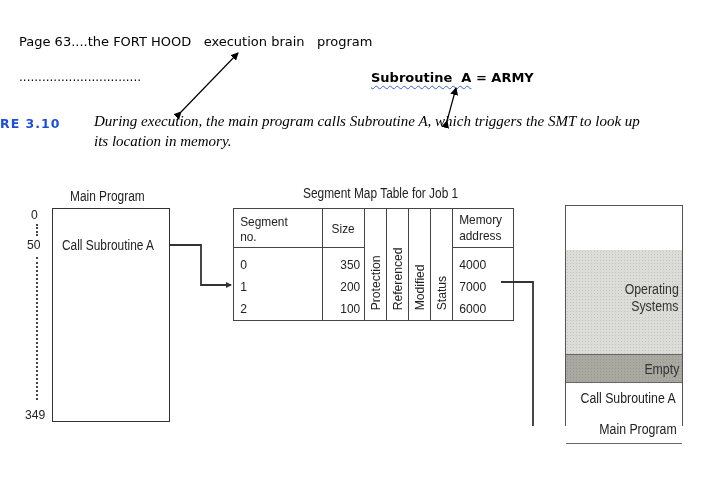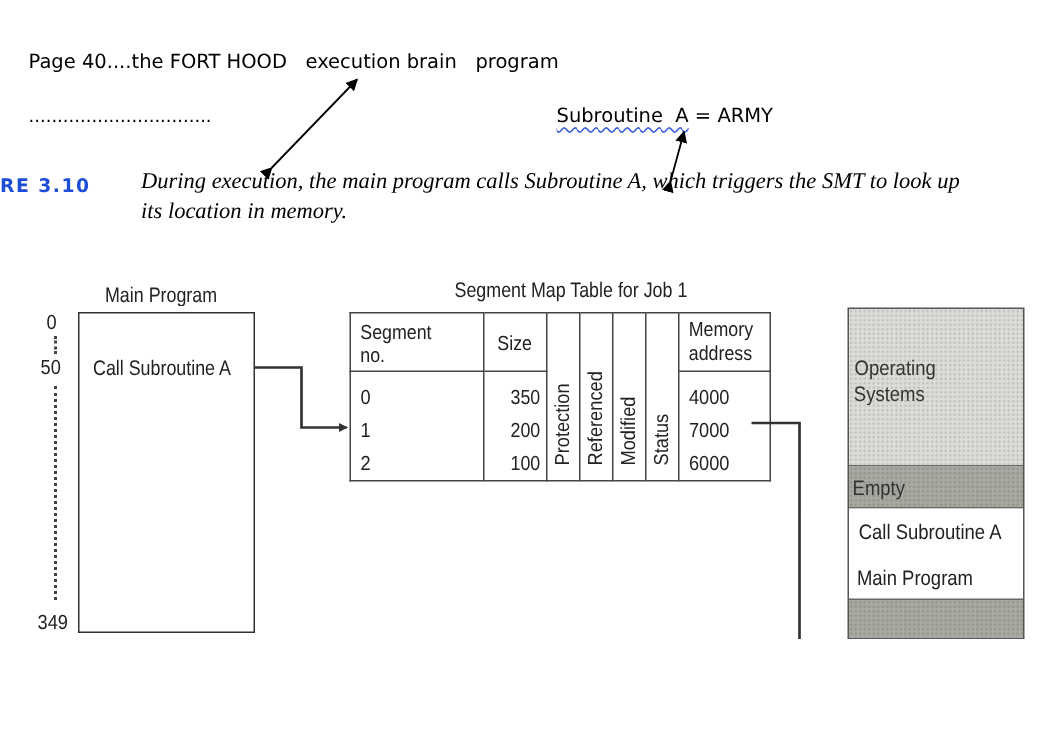--- a/index.html
+++ b/index.html
@@ -1,21 +1,21 @@
 <!DOCTYPE html>
 <html><head>
 <meta charset="utf-8">
 <style>
   html, body { margin:0; padding:0; }
   body { width:702px; height:493px; background:#ffffff; position:relative; overflow:hidden; font-family:"Liberation Sans", sans-serif; color:#1a1a1a; }
   .abs { position:absolute; }
   .note { font-family:"DejaVu Sans", sans-serif; font-size:13px; color:#000; white-space:pre; }
   .note-title { left:19px; top:34px; }
   .note-dots { left:19px; top:70px; font-size:12px; letter-spacing:0px; }
-  .note-sub { left:371px; top:70px; }
+  .note-sub { left:371px; top:70px;font-weight:bold; }
   .squiggle { text-decoration: underline wavy #3a5fd9; text-decoration-thickness:1px; text-underline-offset:3px; }
   .fig-label { left:0px; top:116px; font-family:"DejaVu Sans", sans-serif; font-weight:bold; font-size:12.5px; color:#1d4ed8; letter-spacing:1px; }
   .caption { left:94px; top:111px; width:560px; font-family:"Liberation Serif", serif; font-style:italic; font-size:15px; line-height:20px; color:#000000; }
   .cond { font-family:"Liberation Sans", sans-serif; font-stretch:condensed; transform-origin:left center; }
   .label { font-size:14px; color:#222; white-space:nowrap; }
   .mp-title { left:70px; top:188px; transform:scaleX(0.85); }
   .smt-title { left:303px; top:185px; transform:scaleX(0.85); }
   .mp-box { left:52px; top:208px; width:118px; height:214px; border:1.5px solid #333; box-sizing:border-box; }
   .mp-call { left:62px; top:237px; transform:scaleX(0.85); }
   .tick { font-size:13.5px; color:#222; transform:scaleX(0.9); transform-origin:left center; }
@@ -32,34 +32,34 @@
   .size-hdr { text-align:center; vertical-align:middle !important; }
   .vals { padding:6px 0 0 7px; line-height:22px; transform:scaleX(0.9); transform-origin:left top; }
   .size-vals { padding:6px 2px 0 4px; line-height:22px; text-align:right;margin-left:12px; }
   .vcol { width:21px; position:relative; }
   .vtext { position:absolute; left:50%; bottom:4px; transform: translateX(-50%) rotate(-90deg) scaleX(0.9); transform-origin:center center; white-space:nowrap; width:0; display:flex; justify-content:flex-start; }
   .vtext span { display:block; white-space:nowrap; transform:translate(-2px,0); }
   .mem { width:60px; }
   .mem-hdr { padding:3px 0 0 7px; line-height:16px; transform:scaleX(0.88); transform-origin:left top; white-space:nowrap; }
   .mem-vals { padding:6px 0 0 7px; line-height:22px; transform:scaleX(0.9); transform-origin:left top; }
   .mem-stack { left:565px; top:205px; width:118px; height:221px; border:1px solid #555; box-sizing:border-box; }
-  .seg { position:absolute; left:0; right:0; box-sizing:border-box; text-align:left; font-size:14px; color:#222; }
+  .seg { position:absolute; left:0; right:0; box-sizing:border-box; text-align:right; font-size:14px; color:#222;margin-top:44px; }
   .seg-os { top:0; height:105px; background:#dcdcd8; background-image:radial-gradient(#c3c3be 0.8px, transparent 0.9px); background-size:3px 3px; border-bottom:1px solid #666; padding-top:31px; line-height:17px; color:#333; }
   .seg-empty { top:105px; height:28px; background:#a9a9a2; background-image:radial-gradient(#969690 0.8px, transparent 0.9px); background-size:3px 3px; border-bottom:1px solid #666; line-height:28px; color:#333; }
   .seg-prog { top:133px; height:61px; background:#fff; border-bottom:1px solid #666; }
   .seg-prog .l1 { position:absolute; left:0; right:0; top:7px; }
   .seg-prog .l2 { position:absolute; left:0; right:0; top:38px; }
   .seg-bottom { top:194px; bottom:0; background:#a9a9a2; background-image:radial-gradient(#969690 0.8px, transparent 0.9px); background-size:3px 3px; }
   .sq { display:inline-block; transform:scaleX(0.88); }
   svg.overlay { position:absolute; left:0; top:0; width:702px; height:493px; pointer-events:none; }
 </style>
 </head>
 <body>
 
-<div class="abs note note-title">Page 40....the FORT HOOD   execution brain   program</div>
+<div class="abs note note-title">Page 63....the FORT HOOD   execution brain   program</div>
 <div class="abs note note-dots">................................</div>
 <div class="abs note note-sub"><span class="squiggle">Subroutine  A</span><span> = ARMY</span></div>
 
 <div class="abs fig-label">RE 3.10</div>
 <div class="abs caption">During execution, the main program calls Subroutine A, which triggers the SMT to look up its location in memory.</div>
 
 <div class="abs label cond mp-title">Main Program</div>
 <div class="abs tick tick0">0</div>
 <div class="abs tick tick50">50</div>
 <div class="abs tick tick349">349</div>

